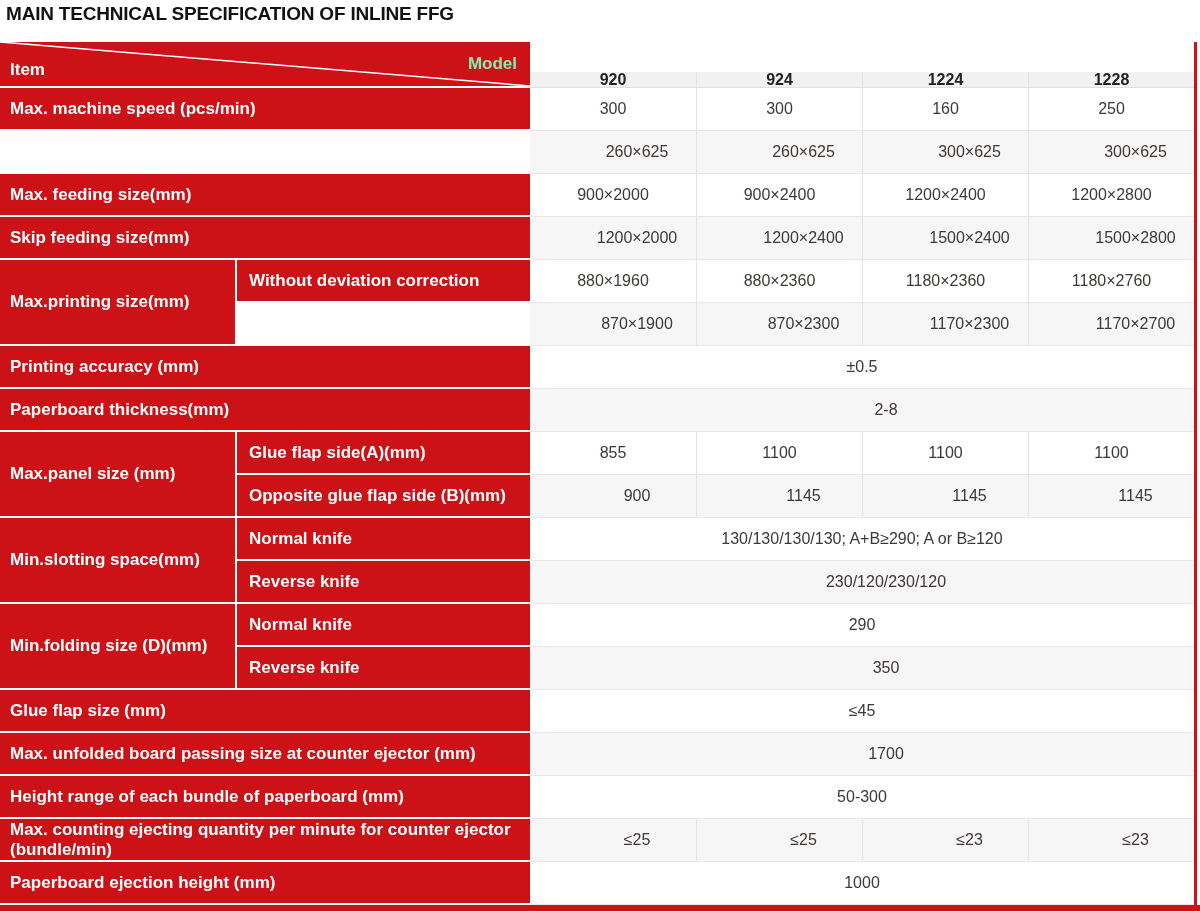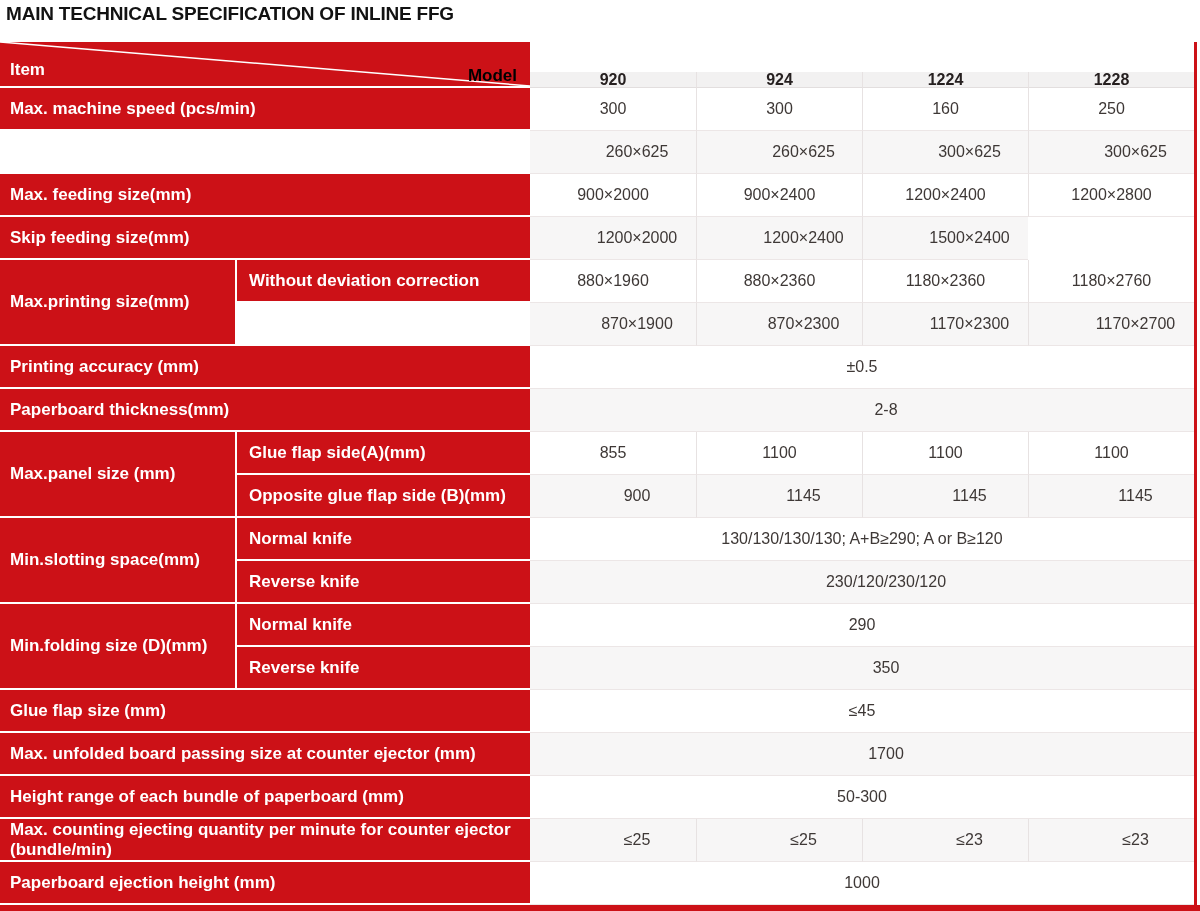--- a/index.html
+++ b/index.html
@@ -54,22 +54,22 @@
     background:var(--red);
     border-bottom:2px solid #fff;
     overflow:hidden;
   }
   .corner svg{position:absolute;left:0;top:0;width:100%;height:100%;}
   .corner .item-lab{
     position:absolute;left:10px;bottom:6px;
     color:#fff;font-weight:700;font-size:17px;
   }
   .corner .model-lab{
-    position:absolute;right:13px;top:24px;
-    color:#000000;font-weight:700;font-size:17px;
+    position:absolute;right:13px;top:12px;
+    color:#86efac;font-weight:700;font-size:17px;
   }
   
   .model-h{
     background:var(--hdr);
     display:flex;align-items:center;justify-content:center;
     font-weight:700;font-size:16px;color:#262020;
     border-bottom:1px solid #e2dede;
     margin-top:30px;
   }
   
@@ -120,20 +120,21 @@
     <div class="red" style="grid-area:4/1/5/3">Max. feeding size(mm)</div>
     <div class="val" style="grid-area:4/3/5/4">900×2000</div>
     <div class="val sep" style="grid-area:4/4/5/5">900×2400</div>
     <div class="val sep" style="grid-area:4/5/5/6">1200×2400</div>
     <div class="val sep" style="grid-area:4/6/5/7">1200×2800</div>
 
     <div class="red" style="grid-area:5/1/6/3">Skip feeding size(mm)</div>
     <div class="val alt" style="grid-area:5/3/6/4">1200×2000</div>
     <div class="val alt sep" style="grid-area:5/4/6/5">1200×2400</div>
     <div class="val alt sep" style="grid-area:5/5/6/6">1500×2400</div>
+    <div class="val alt sep" style="grid-area:5/6/6/7">1500×2800</div>
 
     <div class="red sub" style="grid-area:6/2/7/3">Without deviation correction</div>
     <div class="red grp" style="grid-area:6/1/8/2">Max.printing size(mm)</div>
     <div class="val" style="grid-area:6/3/7/4">880×1960</div>
     <div class="val sep" style="grid-area:6/4/7/5">880×2360</div>
     <div class="val sep" style="grid-area:6/5/7/6">1180×2360</div>
     <div class="val sep" style="grid-area:6/6/7/7">1180×2760</div>
     <div class="val alt" style="grid-area:7/3/8/4">870×1900</div>
     <div class="val alt sep" style="grid-area:7/4/8/5">870×2300</div>
     <div class="val alt sep" style="grid-area:7/5/8/6">1170×2300</div>

